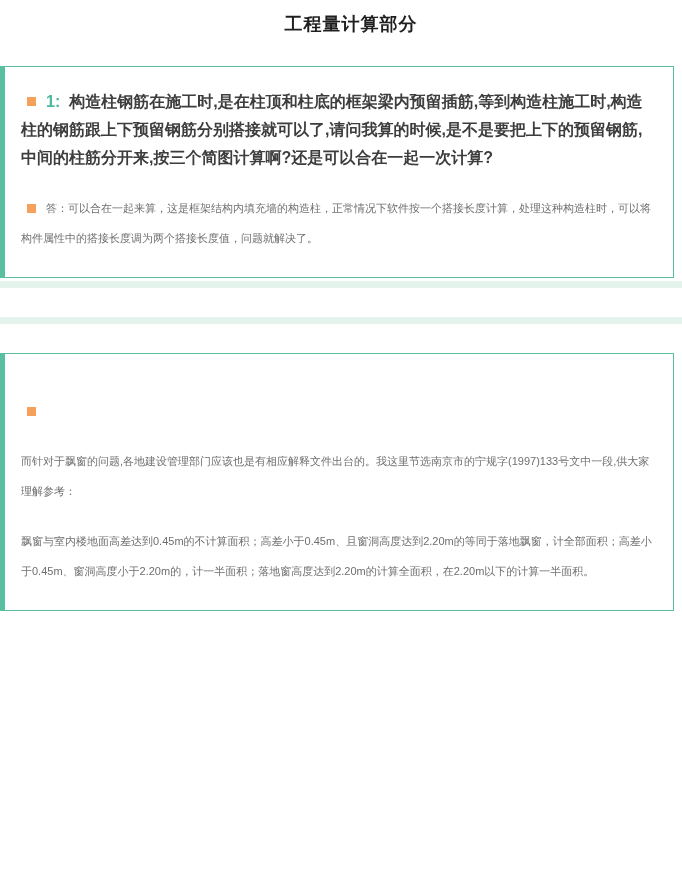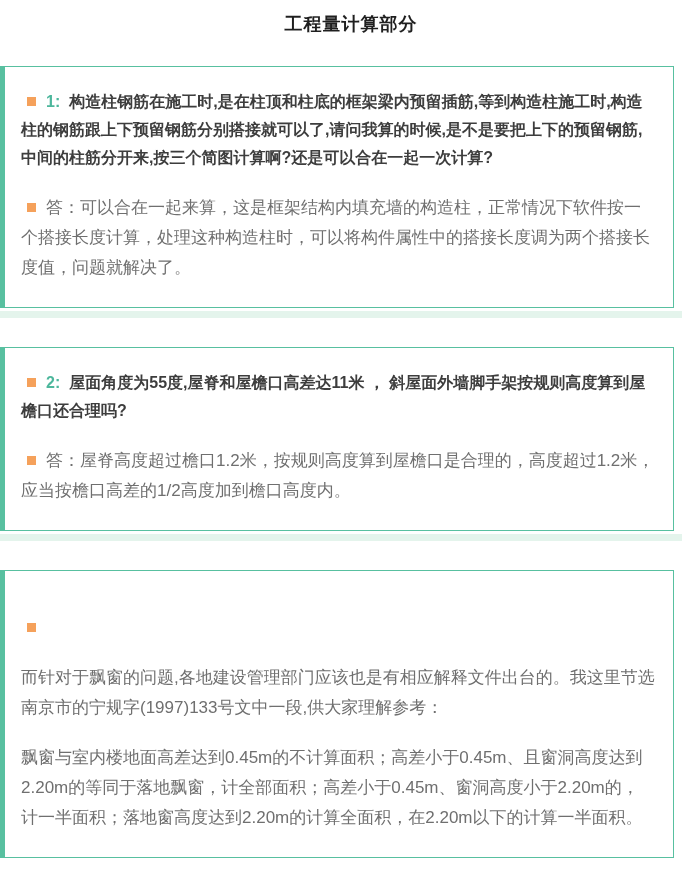--- a/index.html
+++ b/index.html
@@ -46,21 +46,21 @@
     font-weight: bold;
     color: #3d3d3d;
     line-height: 28px;
   }
   .qnum {
     color: #4db79c;
     font-weight: bold;
     margin-right: 9px;
   }
   .answer {
-    font-size: 17px;
+    font-size: 11px;
     color: #6f6f6f;
     line-height: 30px;
     margin-top: 21px;
   }
   .answer + .answer { margin-top: 20px; }
 </style>
 </head>
 <body>
 
 <h1 class="page-title">工程量计算部分</h1>
@@ -70,28 +70,20 @@
   <section class="qa-card">
     <p class="question">
       <span class="bullet"></span><span class="qnum">1:</span><span>构造柱钢筋在施工时,是在柱顶和柱底的框架梁内预留插筋,等到构造柱施工时,构造柱的钢筋跟上下预留钢筋分别搭接就可以了,请问我算的时候,是不是要把上下的预留钢筋,中间的柱筋分开来,按三个简图计算啊?还是可以合在一起一次计算?</span>
     </p>
     <p class="answer">
       <span class="bullet"></span><span>答：可以合在一起来算，这是框架结构内填充墙的构造柱，正常情况下软件按一个搭接长度计算，处理这种构造柱时，可以将构件属性中的搭接长度调为两个搭接长度值，问题就解决了。</span>
     </p>
   </section>
   <div class="card-shadow"></div>
 
-  <section class="qa-card">
-    <p class="question">
-      <span class="bullet"></span><span class="qnum">2:</span><span>屋面角度为55度,屋脊和屋檐口高差达11米 ， 斜屋面外墙脚手架按规则高度算到屋檐口还合理吗?</span>
-    </p>
-    <p class="answer">
-      <span class="bullet"></span><span>答：屋脊高度超过檐口1.2米，按规则高度算到屋檐口是合理的，高度超过1.2米，应当按檐口高差的1/2高度加到檐口高度内。</span>
-    </p>
-  </section>
   <div class="card-shadow"></div>
 
   <section class="qa-card">
     <p class="answer">
       <span class="bullet"></span>
     </p>
     <p class="answer">而针对于飘窗的问题,各地建设管理部门应该也是有相应解释文件出台的。我这里节选南京市的宁规字(1997)133号文中一段,供大家理解参考：</p>
     <p class="answer">飘窗与室内楼地面高差达到0.45m的不计算面积；高差小于0.45m、且窗洞高度达到2.20m的等同于落地飘窗，计全部面积；高差小于0.45m、窗洞高度小于2.20m的，计一半面积；落地窗高度达到2.20m的计算全面积，在2.20m以下的计算一半面积。</p>
   </section>
 

